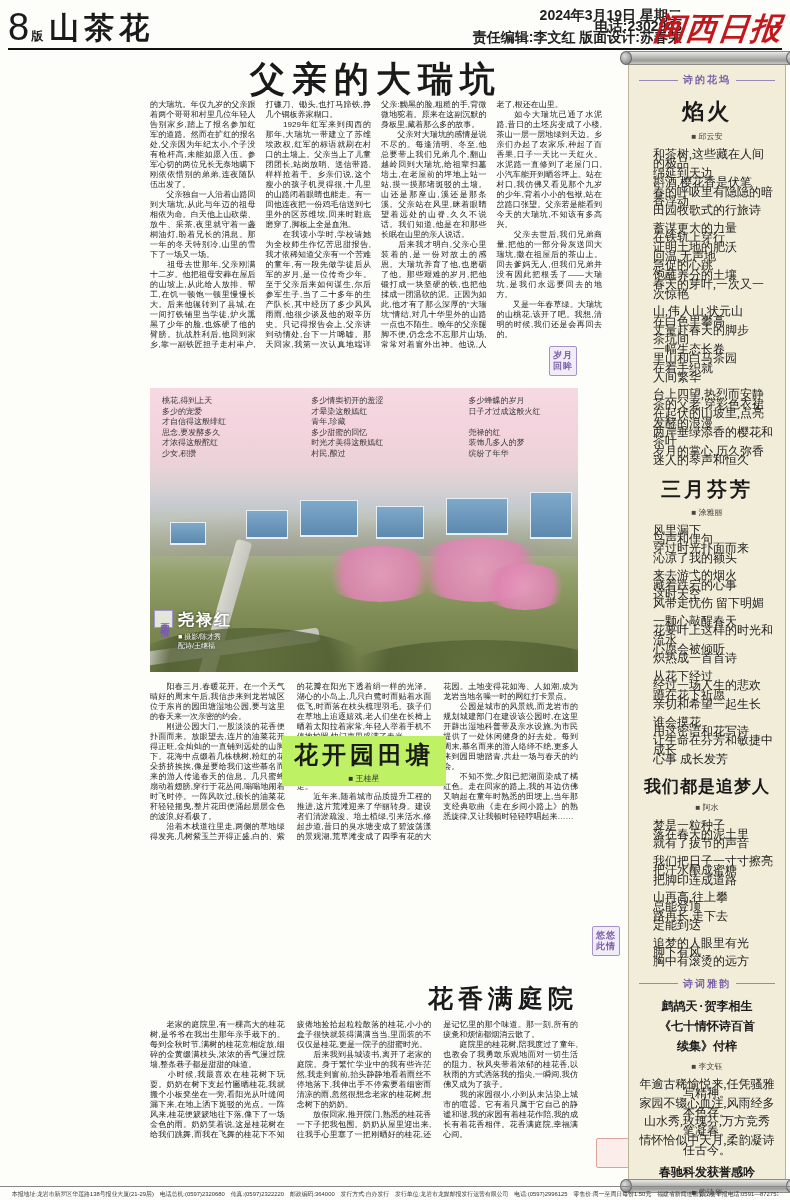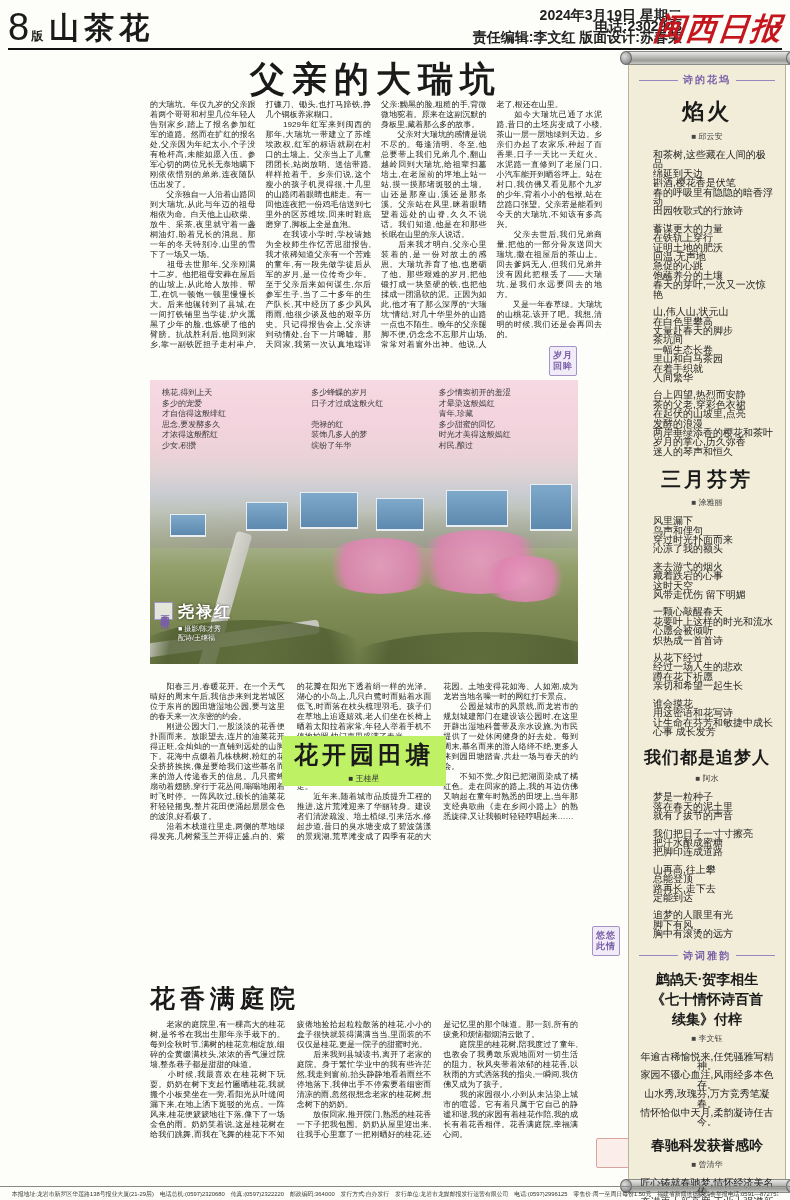--- a/index.html
+++ b/index.html
@@ -15,21 +15,21 @@
   .masthead{position:absolute;right:0;top:2px;font-family:"Liberation Serif",serif;font-size:31px;font-weight:900;font-style:italic;color:#c5161d;transform:skewX(-6deg);letter-spacing:1px;}
   #header-rule{left:8px;top:48px;width:774px;height:0;border-top:2px solid #111;}
   
   #main-title{left:150px;top:56px;width:452px;text-align:center;font-size:35px;font-weight:900;letter-spacing:7px;}
   .bodytext{font-size:8px;line-height:10px;text-align:justify;color:#222;white-space:pre-line;}
   #main-body{left:150px;top:100px;width:452px;height:284px;column-count:4;column-gap:10px;overflow:hidden;}
   
   .badge{width:22px;padding:3px 2px;text-align:center;font-size:9px;line-height:11px;font-weight:700;letter-spacing:1px;white-space:pre-line;background:#f1ecf8;border:1px solid #a492c8;color:#7a5fa8;border-radius:2px;}
   .badge.red{background:#fbeeea;border-color:#d9a49e;color:#c03a2e;}
   
-  #photo{left:150px;top:380px;width:428px;height:284px;overflow:hidden;background:linear-gradient(180deg,#f6d9e2 0%,#f3d3dd 16%,#ecd2d8 26%,#ddd2d4 33%,#c9ccd2 40%,#b3bba4 52%,#93a06b 66%,#7f8c55 80%,#6e7b48 100%);}
+  #photo{left:150px;top:388px;width:428px;height:284px;overflow:hidden;background:linear-gradient(180deg,#f6d9e2 0%,#f3d3dd 16%,#ecd2d8 26%,#ddd2d4 33%,#c9ccd2 40%,#b3bba4 52%,#93a06b 66%,#7f8c55 80%,#6e7b48 100%);}
   .ph{position:absolute;}
   .hills{left:-20px;top:108px;width:480px;height:60px;background:radial-gradient(60% 100% at 30% 100%,#9a8f96 0%,transparent 70%),radial-gradient(50% 100% at 70% 100%,#8e8a91 0%,transparent 70%);opacity:.55;}
   .house{background:linear-gradient(180deg,#7fa9ca,#5d89af);border:1px solid #e8eef2;border-bottom-width:2px;}
   .blossom{border-radius:50%;background:radial-gradient(circle,#e89bc0 0%,#dd84b0 55%,transparent 75%);opacity:.9;}
   .road{background:linear-gradient(90deg,#d9d8d0,#c6c5bd);border-radius:4px;}
   .grass{background:radial-gradient(circle,#5d6b3a 0%,#4f5d31 60%,transparent 80%);border-radius:50%;opacity:.8;}
   #poem-overlay{position:absolute;left:0;top:8px;width:428px;display:flex;}
   .poemcol{font-size:8px;line-height:10.5px;color:#3a3a3a;white-space:pre-line;}
   #pcol1{margin-left:12px;width:132px;}
   #pcol2{margin-left:18px;width:140px;}
@@ -37,35 +37,35 @@
   #photo-label{left:4px;top:222px;width:15px;padding:4px 1px;writing-mode:vertical-rl;text-orientation:upright;font-size:9px;font-weight:700;letter-spacing:2px;color:#7a5fa8;background:rgba(255,255,255,.78);border:1px solid #a492c8;}
   #photo-title{left:28px;top:222px;font-size:16px;font-weight:900;color:#fff;text-shadow:0 0 3px rgba(0,0,0,.65);letter-spacing:2px;}
   #photo-credit{left:28px;top:244px;font-size:7px;line-height:9px;color:#fff;text-shadow:0 0 2px rgba(0,0,0,.7);white-space:pre-line;}
   
   #mid-section{left:150px;top:682px;width:428px;height:326px;}
   #mid-body{width:428px;height:326px;column-count:3;column-gap:12px;overflow:hidden;}
   #mid-title-box{position:absolute;left:50%;top:54px;transform:translateX(-50%);background:#bef264;padding:3px 12px 2px;text-align:center;}
   #mid-title{font-size:24px;font-weight:900;letter-spacing:4px;white-space:nowrap;}
   #mid-author{font-size:8px;color:#333;margin-top:2px;}
   
-  #bot-title{left:150px;top:982px;width:428px;text-align:left;font-size:25px;font-weight:900;letter-spacing:5px;}
+  #bot-title{left:150px;top:982px;width:428px;text-align:right;font-size:25px;font-weight:900;letter-spacing:5px;}
   #bot-body{left:150px;top:1020px;width:428px;height:162px;column-count:3;column-gap:12px;overflow:hidden;}
   
   #sidebar{left:628px;top:52px;width:158px;height:1140px;background:#f1edd8;border:1px solid #b9b49a;box-sizing:border-box;}
   .roller{position:absolute;left:-6px;width:170px;height:12px;background:linear-gradient(180deg,#e8e8e6,#9b9b97 70%,#c7c7c3);border-radius:6px;border:1px solid #8a8a86;}
   .roller::before,.roller::after{content:"";position:absolute;top:-1px;width:10px;height:12px;border-radius:50%;background:radial-gradient(circle at 35% 35%,#ddd,#777);border:1px solid #666;}
   .roller::before{left:-4px;} .roller::after{right:-4px;}
   #roller-top{top:-2px;} #roller-bottom{bottom:-2px;}
   .sb-inner{position:absolute;left:10px;top:20px;width:136px;}
   .sb-header{display:flex;align-items:center;gap:5px;color:#7a5fa8;font-size:10px;font-weight:700;letter-spacing:2px;justify-content:center;margin-bottom:6px;}
   .sb-header .line{flex:1;height:1px;background:#9b85bf;}
   .poem-title{text-align:center;font-weight:900;letter-spacing:3px;margin-top:10px;}
-  .t22{font-size:22px;} .t20{font-size:20px;} .t17{font-size:17px;letter-spacing:1px;} .t15{font-size:14px;line-height:20px;letter-spacing:0;} .t20b{font-size:20px;}
+  .t22{font-size:22px;} .t20{font-size:20px;} .t17{font-size:17px;letter-spacing:1px;} .t15{font-size:12px;line-height:20px;letter-spacing:0;font-family:Liberation Mono, monospace;} .t20b{font-size:20px;}
   .poem-author{text-align:center;font-size:8px;color:#444;margin:4px 0 8px;}
-  .stanza{font-size:10px;line-height:9.4px;color:#222;margin:0 0 8px 14px;white-space:pre-line;}
+  .stanza{font-size:12px;line-height:9.4px;color:#222;margin:0 0 8px 14px;white-space:pre-line;font-family:Liberation Serif, serif;}
   .stanza.center{margin-left:0;text-align:center;}
   .ci-title{text-align:center;font-weight:900;white-space:pre-line;}
   
   #footer-rule{left:0;top:1186px;width:790px;border-top:1px solid #888;}
   #footer{left:4px;top:1190px;width:782px;font-size:6px;color:#333;white-space:nowrap;overflow:hidden;text-align:center;transform:scaleX(.98);}
 </style>
 </head>
 <body>
 
 <div class="abs" id="header">
@@ -112,32 +112,32 @@
   <div class="ph road" style="left:-10px;top:252px;width:180px;height:14px;transform:rotate(-8deg);"></div>
   <div class="ph grass" style="left:-30px;top:240px;width:260px;height:90px;"></div>
   <div class="ph grass" style="left:180px;top:252px;width:300px;height:80px;"></div>
   <div id="poem-overlay">
     <div class="poemcol" id="pcol1">桃花,得到上天
 多少的宠爱
 才自信得这般绯红
 思念,要发酵多久
 才浓得这般酡红
 少女,积攒</div>
-    <div class="poemcol" id="pcol3">多少蜂蝶的岁月
-日子才过成这般火红
-
-尧禄的红
-装饰几多人的梦
-缤纷了年华</div>
     <div class="poemcol" id="pcol2">多少情窦初开的羞涩
 才晕染这般嫣红
 青年,珍藏
 多少甜蜜的回忆
 时光才美得这般嫣红
 村民,酿过</div>
+    <div class="poemcol" id="pcol3">多少蜂蝶的岁月
+日子才过成这般火红
+
+尧禄的红
+装饰几多人的梦
+缤纷了年华</div>
   </div>
   <div class="ph" id="photo-label">画意诗情</div>
   <div class="ph" id="photo-title">尧禄红</div>
   <div class="ph" id="photo-credit">■ 摄影/陈才秀
 配诗/王继福</div>
 </div>
 
 <div class="abs" id="mid-section">
   <div class="bodytext" id="mid-body">　　阳春三月,春暖花开。在一个天气晴好的周末午后,我信步来到龙岩城区位于东肖的园田塘湿地公园,要与这里的春天来一次亲密的约会。
 　　刚进公园大门,一股淡淡的花香便扑面而来。放眼望去,连片的油菜花开得正旺,金灿灿的一直铺到远处的山脚下。花海中点缀着几株桃树,粉红的花朵挤挤挨挨,像是要给我们这些慕名而来的游人传递春天的信息。几只蜜蜂扇动着翅膀,穿行于花丛间,嗡嗡地闹着时飞时停。一阵风吹过,颀长的油菜花秆轻轻摇曳,整片花田便涌起层层金色的波浪,好看极了。

